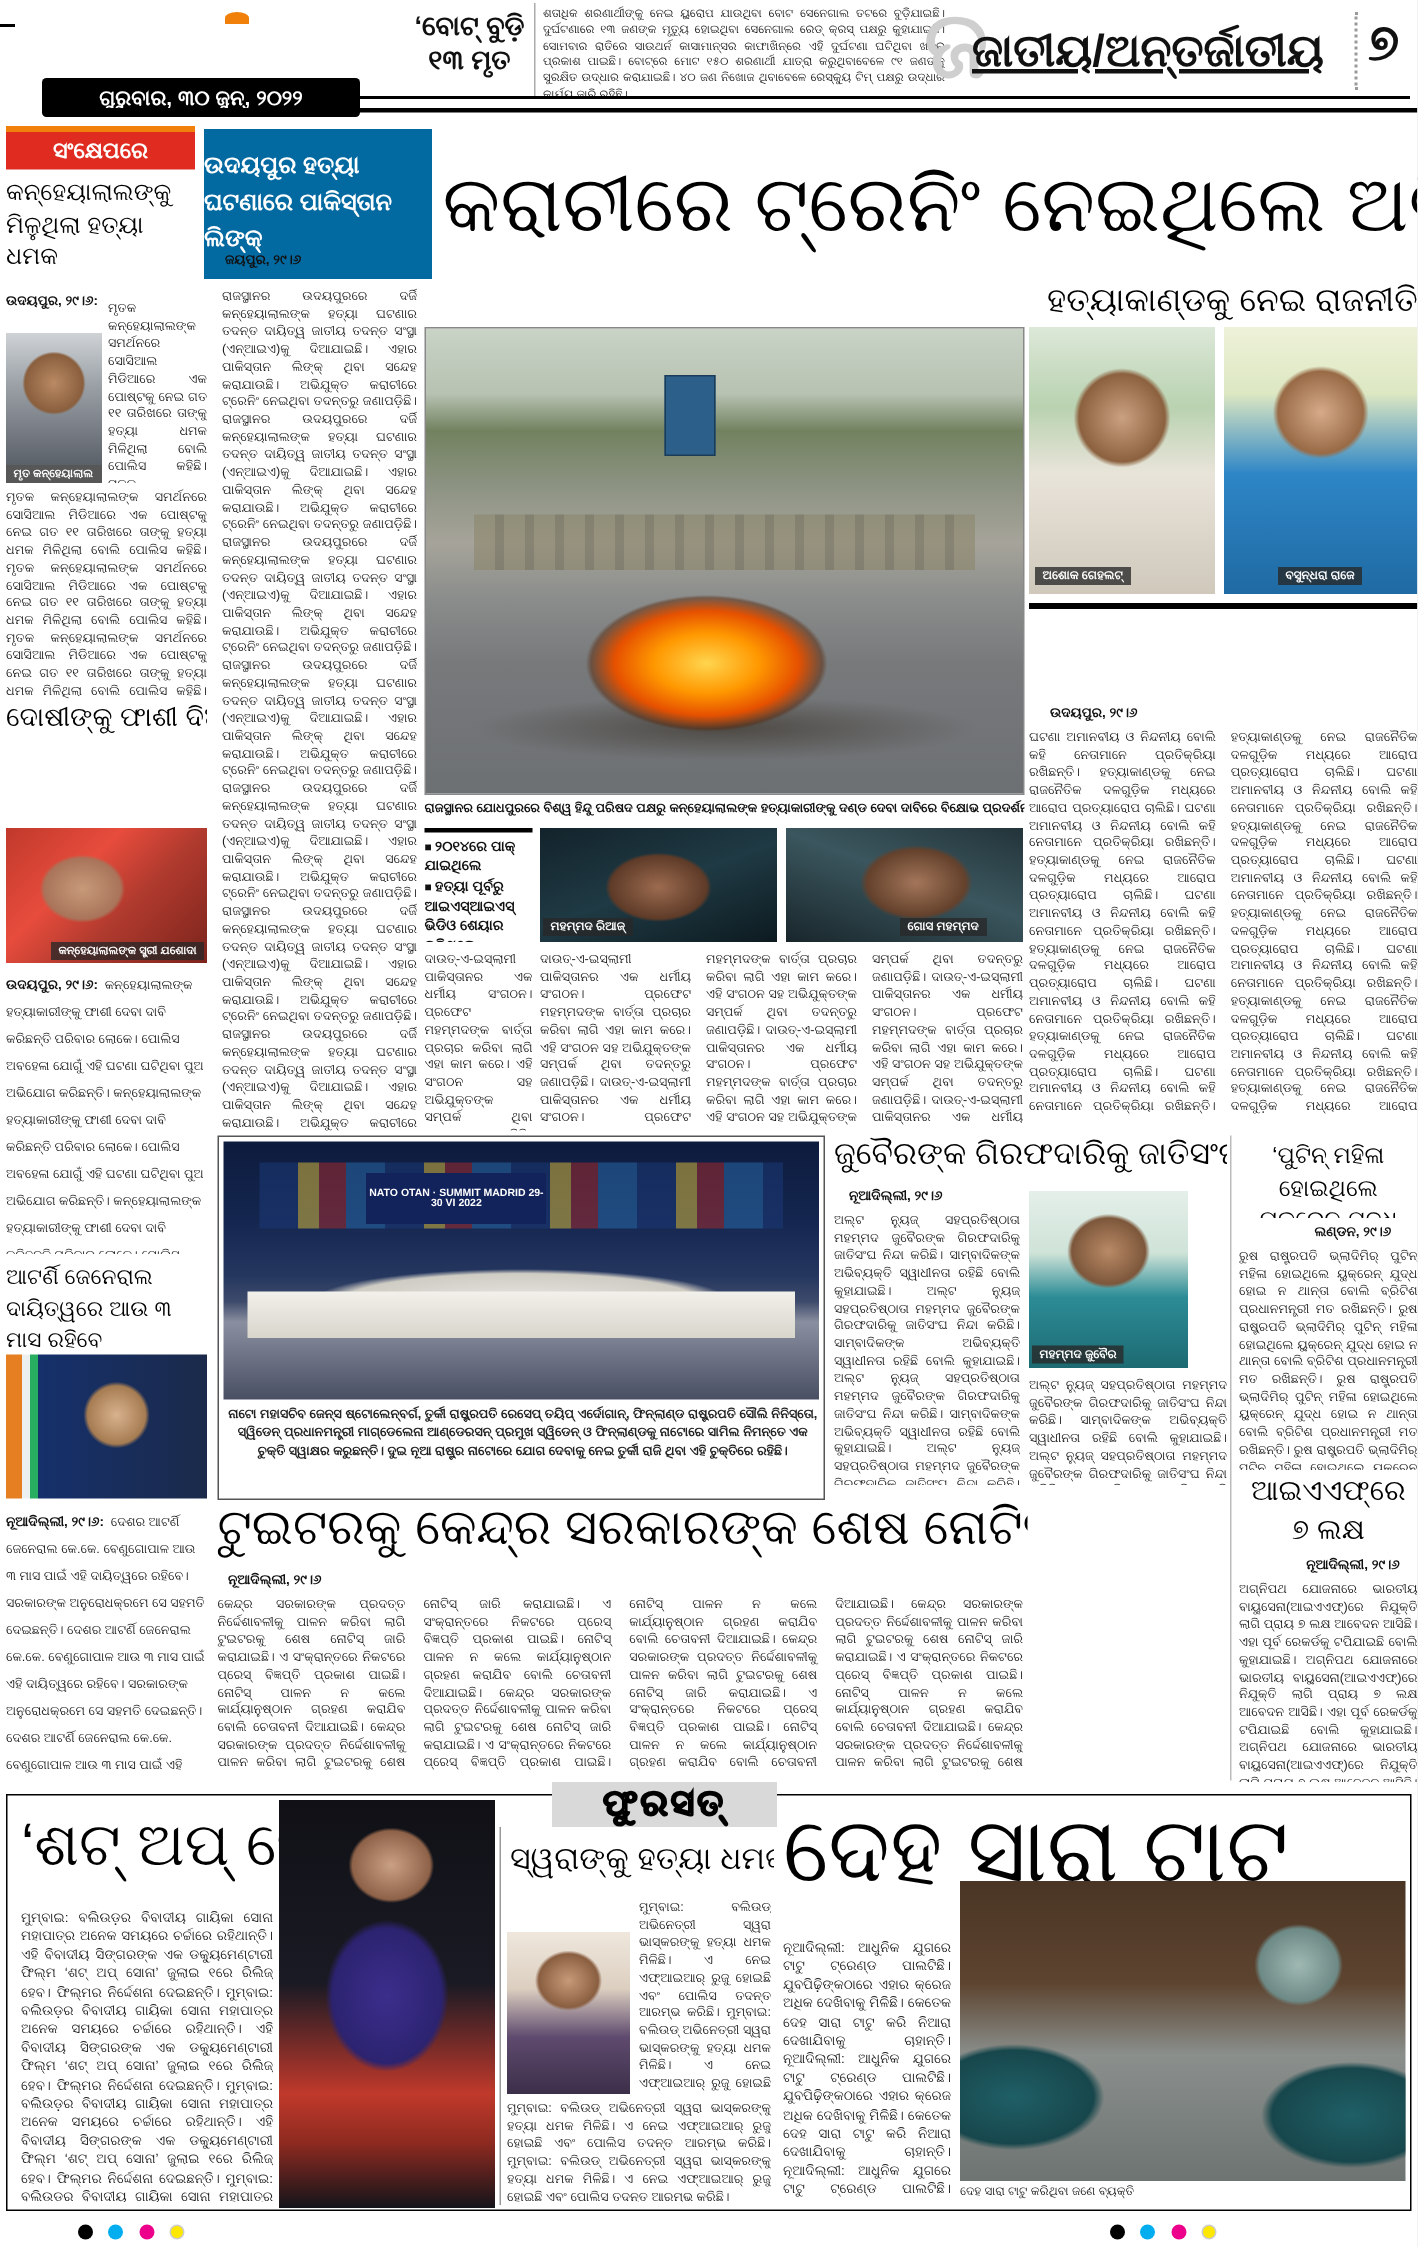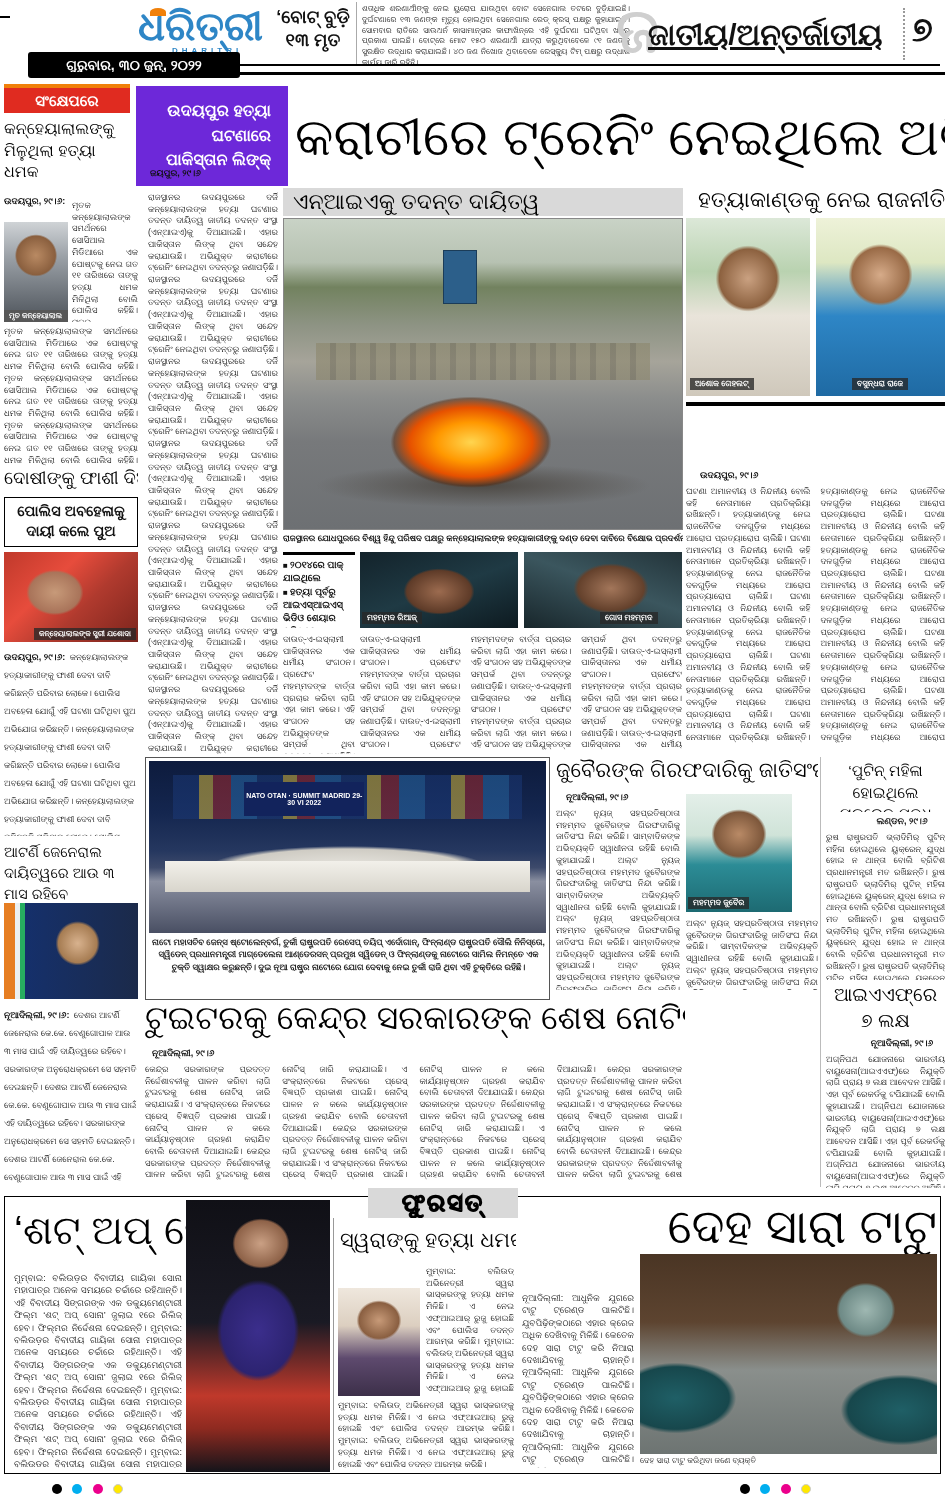--- a/index.html
+++ b/index.html
@@ -21,24 +21,20 @@
   .dot{width:10px;height:10px;border-radius:50%;display:inline-block;margin-right:6px;}
   .outline-label{color:#e8e8e8;-webkit-text-stroke:1.2px #000;letter-spacing:2px;}
 </style>
 </head>
 <body>
 
 <div id="page">
 
   <div class="abs" style="left:0;top:16px;width:10px;height:2px;background:#000;"></div>
 
-  <div class="abs" style="left:138px;top:6px;width:135px;height:52px;">
-    <div style="font-size:40px;font-weight:bold;color:#2e86c6;line-height:1;white-space:nowrap;">ଧରିତ୍ରୀ</div>
-    <div style="font-size:8px;font-weight:bold;color:#2e86c6;letter-spacing:4px;margin-left:34px;">DHARITRI</div>
-  </div>
   <div class="abs" style="left:150px;top:8px;width:16px;height:8px;background:#f0800a;border-radius:50% 50% 0 0;"></div>
 
   <div class="abs" style="left:28px;top:52px;width:212px;height:26px;background:#000;border-radius:3px;color:#fff;
        display:flex;align-items:center;justify-content:center;font-size:14px;font-weight:bold;white-space:nowrap;">ଗୁରୁବାର, ୩୦ ଜୁନ୍, ୨୦୨୨</div>
   <div class="abs" style="left:240px;top:64px;width:700px;height:2px;background:#000;"></div>
 
   <div class="abs" style="left:272px;top:6px;width:82px;height:60px;font-size:18px;font-weight:bold;text-align:center;line-height:1.3;">‘ବୋଟ୍ ବୁଡ଼ି ୧୩ ମୃତ</div>
   <div class="abs" style="left:356px;top:2px;width:1px;height:62px;background:#aaa;"></div>
 
   <div class="abs body-txt" style="left:362px;top:4px;width:268px;height:60px;font-size:7.8px;">ଶତାଧିକ ଶରଣାର୍ଥୀଙ୍କୁ ନେଇ ୟୁରୋପ ଯାଉଥିବା ବୋଟ ସେନେଗାଲ ତଟରେ ବୁଡ଼ିଯାଇଛି। ଦୁର୍ଘଟଣାରେ ୧୩ ଜଣଙ୍କ ମୃତ୍ୟୁ ହୋଇଥିବା ସେନେଗାଲ ରେଡ୍ କ୍ରସ୍ ପକ୍ଷରୁ କୁହାଯାଇଛି। ସୋମବାର ରାତିରେ ସାଉଥର୍ନ କାସାମାନ୍ସର କାଫାଖିନ୍‌ରେ ଏହି ଦୁର୍ଘଟଣା ଘଟିଥିବା ଖବର ପ୍ରକାଶ ପାଇଛି। ବୋଟ୍‌ରେ ମୋଟ ୧୫୦ ଶରଣାର୍ଥୀ ଯାତ୍ରା କରୁଥିବାବେଳେ ୯୧ ଜଣଙ୍କୁ ସୁରକ୍ଷିତ ଉଦ୍ଧାର କରାଯାଇଛି। ୪୦ ଜଣ ନିଖୋଜ ଥିବାବେଳେ ରେସ୍କ୍ୟୁ ଟିମ୍ ପକ୍ଷରୁ ଉଦ୍ଧାର କାର୍ଯ୍ୟ ଜାରି ରହିଛି।</div>
@@ -47,39 +43,37 @@
   <div class="abs" style="left:648px;top:12px;width:252px;height:46px;font-size:30px;font-weight:bold;white-space:nowrap;display:flex;align-items:center;text-decoration:underline;">ଜାତୀୟ/ଅନ୍ତର୍ଜାତୀୟ</div>
   <div class="abs" style="left:903px;top:8px;width:0;height:52px;border-left:2px dotted #999;"></div>
   <div class="abs" style="left:912px;top:10px;width:30px;height:50px;font-size:34px;font-weight:bold;">୭</div>
 
   <div class="abs rule" style="left:28px;top:72px;width:917px;height:3px;"></div>
 
   <div class="abs" style="left:4px;top:84px;width:126px;height:4px;background:#f0800a;"></div>
   <div class="abs" style="left:4px;top:88px;width:126px;height:25px;background:#e02b20;color:#fff;display:flex;align-items:center;justify-content:center;
        font-size:15px;font-weight:bold;">ସଂକ୍ଷେପରେ</div>
 
-  <div class="abs" style="left:136px;top:86px;width:152px;height:100px;background:#6d28d9;color:#fff;display:flex;align-items:center;justify-content:center;
-       text-align:right;font-size:16px;font-weight:bold;line-height:1.55;padding:17px;">ଉଦୟପୁର ହତ୍ୟା ଘଟଣାରେ ପାକିସ୍ତାନ ଲିଙ୍କ୍</div>
+  <div class="abs" style="left:136px;top:86px;width:152px;height:100px;background:#0369a1;color:#fff;display:flex;align-items:center;justify-content:center;
+       text-align:left;font-size:16px;font-weight:bold;line-height:1.55;padding:0;">ଉଦୟପୁର ହତ୍ୟା ଘଟଣାରେ ପାକିସ୍ତାନ ଲିଙ୍କ୍</div>
 
   <div class="abs hl" style="left:295px;top:88px;width:650px;height:98px;font-size:52px;display:flex;align-items:center;white-space:nowrap;">କରାଚୀରେ ଟ୍ରେନିଂ ନେଇଥିଲେ ଅଭିଯୁକ୍ତ</div>
 
   <div class="abs hl" style="left:4px;top:118px;width:128px;height:66px;font-size:16px;line-height:1.35;">କନ୍ହେୟାଲାଲଙ୍କୁ ମିଳୁଥିଲା ହତ୍ୟା ଧମକ</div>
   <div class="abs" style="left:4px;top:190px;width:134px;height:28px;">
     <span class="dateline">ଉଦୟପୁର, ୨୯।୬:</span>
   </div>
   <div class="photo" style="left:4px;top:222px;width:64px;height:88px;background:
       radial-gradient(ellipse 55% 40% at 50% 38%,#b98a63 0%,#8a5f3e 55%,transparent 60%),
       linear-gradient(180deg,#cfd3d6 0%,#9aa0a6 40%,#5b6168 100%);"></div>
   <div class="caption-strip" style="left:4px;top:310px;width:64px;font-size:7.5px;">ମୃତ କନ୍ହେୟାଲାଲ</div>
   <div class="abs body-txt" style="left:72px;top:200px;width:66px;height:122px;">ମୃତକ କନ୍ହେୟାଲାଲଙ୍କ ସମର୍ଥନରେ ସୋସିଆଲ ମିଡିଆରେ ଏକ ପୋଷ୍ଟକୁ ନେଇ ଗତ ୧୧ ତାରିଖରେ ତାଙ୍କୁ ହତ୍ୟା ଧମକ ମିଳିଥିଲା ବୋଲି ପୋଲିସ କହିଛି। ମୃତକ କନ୍ହେୟାଲାଲଙ୍କ ସମର୍ଥନରେ ସୋସିଆଲ ମିଡିଆରେ ଏକ ପୋଷ୍ଟକୁ ନେଇ ଗତ ୧୧ ତାରିଖରେ ତାଙ୍କୁ ହତ୍ୟା ଧମକ ମିଳିଥିଲା ବୋଲି ପୋଲିସ କହିଛି।</div>
   <div class="abs body-txt" style="left:4px;top:326px;width:134px;height:140px;">ମୃତକ କନ୍ହେୟାଲାଲଙ୍କ ସମର୍ଥନରେ ସୋସିଆଲ ମିଡିଆରେ ଏକ ପୋଷ୍ଟକୁ ନେଇ ଗତ ୧୧ ତାରିଖରେ ତାଙ୍କୁ ହତ୍ୟା ଧମକ ମିଳିଥିଲା ବୋଲି ପୋଲିସ କହିଛି। ମୃତକ କନ୍ହେୟାଲାଲଙ୍କ ସମର୍ଥନରେ ସୋସିଆଲ ମିଡିଆରେ ଏକ ପୋଷ୍ଟକୁ ନେଇ ଗତ ୧୧ ତାରିଖରେ ତାଙ୍କୁ ହତ୍ୟା ଧମକ ମିଳିଥିଲା ବୋଲି ପୋଲିସ କହିଛି। ମୃତକ କନ୍ହେୟାଲାଲଙ୍କ ସମର୍ଥନରେ ସୋସିଆଲ ମିଡିଆରେ ଏକ ପୋଷ୍ଟକୁ ନେଇ ଗତ ୧୧ ତାରିଖରେ ତାଙ୍କୁ ହତ୍ୟା ଧମକ ମିଳିଥିଲା ବୋଲି ପୋଲିସ କହିଛି। ମୃତକ କନ୍ହେୟାଲାଲଙ୍କ ସମର୍ଥନରେ ସୋସିଆଲ ମିଡିଆରେ ଏକ ପୋଷ୍ଟକୁ ନେଇ ଗତ ୧୧ ତାରିଖରେ ତାଙ୍କୁ ହତ୍ୟା ଧମକ ମିଳିଥିଲା ବୋଲି ପୋଲିସ କହିଛି।</div>
 
   <div class="abs hl" style="left:4px;top:468px;width:134px;height:26px;font-size:18px;white-space:nowrap;">ଦୋଷୀଙ୍କୁ ଫାଶୀ ଦିଅ</div>
-  <div class="abs" style="left:4px;top:497px;width:134px;height:50px;border:1.5px solid #000;display:flex;align-items:center;justify-content:center;
-       text-align:center;font-size:14.5px;font-weight:bold;line-height:1.35;padding:2px;">ପୋଲିସ ଅବହେଳାକୁ ଦାୟୀ କଲେ ପୁଅ</div>
   <div class="photo" style="left:4px;top:552px;width:134px;height:90px;background:
       radial-gradient(ellipse 38% 45% at 38% 45%,#c79a79 0%,#a9745a 50%,transparent 56%),
       linear-gradient(135deg,#c0392b 0%,#e74c3c 35%,#b03a2e 60%,#7b241c 100%);"></div>
   <div class="caption-strip" style="left:34px;top:628px;max-width:104px;font-size:7.5px;">କନ୍ହେୟାଲାଲଙ୍କ ସ୍ତ୍ରୀ ଯଶୋଦା</div>
   <div class="abs" style="left:4px;top:646px;width:134px;height:190px;">
     <span class="dateline">ଉଦୟପୁର, ୨୯।୬:</span>
     <span class="body-txt">କନ୍ହେୟାଲାଲଙ୍କ ହତ୍ୟାକାରୀଙ୍କୁ ଫାଶୀ ଦେବା ଦାବି କରିଛନ୍ତି ପରିବାର ଲୋକେ। ପୋଲିସ ଅବହେଳା ଯୋଗୁଁ ଏହି ଘଟଣା ଘଟିଥିବା ପୁଅ ଅଭିଯୋଗ କରିଛନ୍ତି। କନ୍ହେୟାଲାଲଙ୍କ ହତ୍ୟାକାରୀଙ୍କୁ ଫାଶୀ ଦେବା ଦାବି କରିଛନ୍ତି ପରିବାର ଲୋକେ। ପୋଲିସ ଅବହେଳା ଯୋଗୁଁ ଏହି ଘଟଣା ଘଟିଥିବା ପୁଅ ଅଭିଯୋଗ କରିଛନ୍ତି। କନ୍ହେୟାଲାଲଙ୍କ ହତ୍ୟାକାରୀଙ୍କୁ ଫାଶୀ ଦେବା ଦାବି କରିଛନ୍ତି ପରିବାର ଲୋକେ। ପୋଲିସ ଅବହେଳା ଯୋଗୁଁ ଏହି ଘଟଣା ଘଟିଥିବା ପୁଅ ଅଭିଯୋଗ କରିଛନ୍ତି। କନ୍ହେୟାଲାଲଙ୍କ ହତ୍ୟାକାରୀଙ୍କୁ ଫାଶୀ ଦେବା ଦାବି କରିଛନ୍ତି ପରିବାର ଲୋକେ। ପୋଲିସ ଅବହେଳା ଯୋଗୁଁ ଏହି ଘଟଣା ଘଟିଥିବା ପୁଅ ଅଭିଯୋଗ କରିଛନ୍ତି। କନ୍ହେୟାଲାଲଙ୍କ ହତ୍ୟାକାରୀଙ୍କୁ ଫାଶୀ ଦେବା ଦାବି କରିଛନ୍ତି ପରିବାର ଲୋକେ। ପୋଲିସ ଅବହେଳା ଯୋଗୁଁ ଏହି ଘଟଣା ଘଟିଥିବା ପୁଅ ଅଭିଯୋଗ କରିଛନ୍ତି।</span>
   </div>
 
   <div class="abs hl" style="left:4px;top:842px;width:134px;height:58px;font-size:14.5px;line-height:1.45;">ଆଟର୍ଣି ଜେନେରାଲ ଦାୟିତ୍ୱରେ ଆଉ ୩ ମାସ ରହିବେ ବେଣୁଗୋପାଳ</div>
@@ -87,21 +81,20 @@
       radial-gradient(ellipse 30% 42% at 55% 42%,#d8b28e 0%,#a67c52 48%,transparent 55%),
       linear-gradient(90deg,#e67e22 0%,#e67e22 8%,#ecf0f1 8%,#ecf0f1 12%,#27ae60 12%,#27ae60 16%,#15306b 16%,#1b2a4a 100%);"></div>
   <div class="abs" style="left:4px;top:1004px;width:134px;height:186px;">
     <span class="dateline">ନୂଆଦିଲ୍ଲୀ, ୨୯।୬:</span>
     <span class="body-txt">ଦେଶର ଆଟର୍ଣି ଜେନେରାଲ କେ.କେ. ବେଣୁଗୋପାଳ ଆଉ ୩ ମାସ ପାଇଁ ଏହି ଦାୟିତ୍ୱରେ ରହିବେ। ସରକାରଙ୍କ ଅନୁରୋଧକ୍ରମେ ସେ ସହମତି ଦେଇଛନ୍ତି। ଦେଶର ଆଟର୍ଣି ଜେନେରାଲ କେ.କେ. ବେଣୁଗୋପାଳ ଆଉ ୩ ମାସ ପାଇଁ ଏହି ଦାୟିତ୍ୱରେ ରହିବେ। ସରକାରଙ୍କ ଅନୁରୋଧକ୍ରମେ ସେ ସହମତି ଦେଇଛନ୍ତି। ଦେଶର ଆଟର୍ଣି ଜେନେରାଲ କେ.କେ. ବେଣୁଗୋପାଳ ଆଉ ୩ ମାସ ପାଇଁ ଏହି ଦାୟିତ୍ୱରେ ରହିବେ। ସରକାରଙ୍କ ଅନୁରୋଧକ୍ରମେ ସେ ସହମତି ଦେଇଛନ୍ତି। ଦେଶର ଆଟର୍ଣି ଜେନେରାଲ କେ.କେ. ବେଣୁଗୋପାଳ ଆଉ ୩ ମାସ ପାଇଁ ଏହି ଦାୟିତ୍ୱରେ ରହିବେ। ସରକାରଙ୍କ ଅନୁରୋଧକ୍ରମେ ସେ ସହମତି ଦେଇଛନ୍ତି। ଦେଶର ଆଟର୍ଣି ଜେନେରାଲ କେ.କେ. ବେଣୁଗୋପାଳ ଆଉ ୩ ମାସ ପାଇଁ ଏହି ଦାୟିତ୍ୱରେ ରହିବେ। ସରକାରଙ୍କ ଅନୁରୋଧକ୍ରମେ ସେ ସହମତି ଦେଇଛନ୍ତି। ଦେଶର ଆଟର୍ଣି ଜେନେରାଲ କେ.କେ. ବେଣୁଗୋପାଳ ଆଉ ୩ ମାସ ପାଇଁ ଏହି ଦାୟିତ୍ୱରେ ରହିବେ। ସରକାରଙ୍କ ଅନୁରୋଧକ୍ରମେ ସେ ସହମତି ଦେଇଛନ୍ତି।</span>
   </div>
 
   <div class="abs dateline" style="left:150px;top:168px;width:120px;height:14px;">ଜୟପୁର, ୨୯।୬</div>
   <div class="abs body-txt" style="left:148px;top:192px;width:130px;height:563px;">ରାଜସ୍ଥାନର ଉଦୟପୁରରେ ଦର୍ଜି କନ୍ହେୟାଲାଲଙ୍କ ହତ୍ୟା ଘଟଣାର ତଦନ୍ତ ଦାୟିତ୍ୱ ଜାତୀୟ ତଦନ୍ତ ସଂସ୍ଥା (ଏନ୍‌ଆଇଏ)କୁ ଦିଆଯାଇଛି। ଏହାର ପାକିସ୍ତାନ ଲିଙ୍କ୍ ଥିବା ସନ୍ଦେହ କରାଯାଉଛି। ଅଭିଯୁକ୍ତ କରାଚୀରେ ଟ୍ରେନିଂ ନେଇଥିବା ତଦନ୍ତରୁ ଜଣାପଡ଼ିଛି। ରାଜସ୍ଥାନର ଉଦୟପୁରରେ ଦର୍ଜି କନ୍ହେୟାଲାଲଙ୍କ ହତ୍ୟା ଘଟଣାର ତଦନ୍ତ ଦାୟିତ୍ୱ ଜାତୀୟ ତଦନ୍ତ ସଂସ୍ଥା (ଏନ୍‌ଆଇଏ)କୁ ଦିଆଯାଇଛି। ଏହାର ପାକିସ୍ତାନ ଲିଙ୍କ୍ ଥିବା ସନ୍ଦେହ କରାଯାଉଛି। ଅଭିଯୁକ୍ତ କରାଚୀରେ ଟ୍ରେନିଂ ନେଇଥିବା ତଦନ୍ତରୁ ଜଣାପଡ଼ିଛି। ରାଜସ୍ଥାନର ଉଦୟପୁରରେ ଦର୍ଜି କନ୍ହେୟାଲାଲଙ୍କ ହତ୍ୟା ଘଟଣାର ତଦନ୍ତ ଦାୟିତ୍ୱ ଜାତୀୟ ତଦନ୍ତ ସଂସ୍ଥା (ଏନ୍‌ଆଇଏ)କୁ ଦିଆଯାଇଛି। ଏହାର ପାକିସ୍ତାନ ଲିଙ୍କ୍ ଥିବା ସନ୍ଦେହ କରାଯାଉଛି। ଅଭିଯୁକ୍ତ କରାଚୀରେ ଟ୍ରେନିଂ ନେଇଥିବା ତଦନ୍ତରୁ ଜଣାପଡ଼ିଛି। ରାଜସ୍ଥାନର ଉଦୟପୁରରେ ଦର୍ଜି କନ୍ହେୟାଲାଲଙ୍କ ହତ୍ୟା ଘଟଣାର ତଦନ୍ତ ଦାୟିତ୍ୱ ଜାତୀୟ ତଦନ୍ତ ସଂସ୍ଥା (ଏନ୍‌ଆଇଏ)କୁ ଦିଆଯାଇଛି। ଏହାର ପାକିସ୍ତାନ ଲିଙ୍କ୍ ଥିବା ସନ୍ଦେହ କରାଯାଉଛି। ଅଭିଯୁକ୍ତ କରାଚୀରେ ଟ୍ରେନିଂ ନେଇଥିବା ତଦନ୍ତରୁ ଜଣାପଡ଼ିଛି। ରାଜସ୍ଥାନର ଉଦୟପୁରରେ ଦର୍ଜି କନ୍ହେୟାଲାଲଙ୍କ ହତ୍ୟା ଘଟଣାର ତଦନ୍ତ ଦାୟିତ୍ୱ ଜାତୀୟ ତଦନ୍ତ ସଂସ୍ଥା (ଏନ୍‌ଆଇଏ)କୁ ଦିଆଯାଇଛି। ଏହାର ପାକିସ୍ତାନ ଲିଙ୍କ୍ ଥିବା ସନ୍ଦେହ କରାଯାଉଛି। ଅଭିଯୁକ୍ତ କରାଚୀରେ ଟ୍ରେନିଂ ନେଇଥିବା ତଦନ୍ତରୁ ଜଣାପଡ଼ିଛି। ରାଜସ୍ଥାନର ଉଦୟପୁରରେ ଦର୍ଜି କନ୍ହେୟାଲାଲଙ୍କ ହତ୍ୟା ଘଟଣାର ତଦନ୍ତ ଦାୟିତ୍ୱ ଜାତୀୟ ତଦନ୍ତ ସଂସ୍ଥା (ଏନ୍‌ଆଇଏ)କୁ ଦିଆଯାଇଛି। ଏହାର ପାକିସ୍ତାନ ଲିଙ୍କ୍ ଥିବା ସନ୍ଦେହ କରାଯାଉଛି। ଅଭିଯୁକ୍ତ କରାଚୀରେ ଟ୍ରେନିଂ ନେଇଥିବା ତଦନ୍ତରୁ ଜଣାପଡ଼ିଛି। ରାଜସ୍ଥାନର ଉଦୟପୁରରେ ଦର୍ଜି କନ୍ହେୟାଲାଲଙ୍କ ହତ୍ୟା ଘଟଣାର ତଦନ୍ତ ଦାୟିତ୍ୱ ଜାତୀୟ ତଦନ୍ତ ସଂସ୍ଥା (ଏନ୍‌ଆଇଏ)କୁ ଦିଆଯାଇଛି। ଏହାର ପାକିସ୍ତାନ ଲିଙ୍କ୍ ଥିବା ସନ୍ଦେହ କରାଯାଉଛି। ଅଭିଯୁକ୍ତ କରାଚୀରେ ଟ୍ରେନିଂ ନେଇଥିବା ତଦନ୍ତରୁ ଜଣାପଡ଼ିଛି। ରାଜସ୍ଥାନର ଉଦୟପୁରରେ ଦର୍ଜି କନ୍ହେୟାଲାଲଙ୍କ ହତ୍ୟା ଘଟଣାର ତଦନ୍ତ ଦାୟିତ୍ୱ ଜାତୀୟ ତଦନ୍ତ ସଂସ୍ଥା (ଏନ୍‌ଆଇଏ)କୁ ଦିଆଯାଇଛି। ଏହାର ପାକିସ୍ତାନ ଲିଙ୍କ୍ ଥିବା ସନ୍ଦେହ କରାଯାଉଛି। ଅଭିଯୁକ୍ତ କରାଚୀରେ ଟ୍ରେନିଂ ନେଇଥିବା ତଦନ୍ତରୁ ଜଣାପଡ଼ିଛି। ରାଜସ୍ଥାନର ଉଦୟପୁରରେ ଦର୍ଜି କନ୍ହେୟାଲାଲଙ୍କ ହତ୍ୟା ଘଟଣାର ତଦନ୍ତ ଦାୟିତ୍ୱ ଜାତୀୟ ତଦନ୍ତ ସଂସ୍ଥା (ଏନ୍‌ଆଇଏ)କୁ ଦିଆଯାଇଛି। ଏହାର ପାକିସ୍ତାନ ଲିଙ୍କ୍ ଥିବା ସନ୍ଦେହ କରାଯାଉଛି। ଅଭିଯୁକ୍ତ କରାଚୀରେ ଟ୍ରେନିଂ ନେଇଥିବା ତଦନ୍ତରୁ ଜଣାପଡ଼ିଛି। ରାଜସ୍ଥାନର ଉଦୟପୁରରେ ଦର୍ଜି କନ୍ହେୟାଲାଲଙ୍କ ହତ୍ୟା ଘଟଣାର ତଦନ୍ତ ଦାୟିତ୍ୱ ଜାତୀୟ ତଦନ୍ତ ସଂସ୍ଥା (ଏନ୍‌ଆଇଏ)କୁ ଦିଆଯାଇଛି। ଏହାର ପାକିସ୍ତାନ ଲିଙ୍କ୍ ଥିବା ସନ୍ଦେହ କରାଯାଉଛି। ଅଭିଯୁକ୍ତ କରାଚୀରେ ଟ୍ରେନିଂ ନେଇଥିବା ତଦନ୍ତରୁ ଜଣାପଡ଼ିଛି। ରାଜସ୍ଥାନର ଉଦୟପୁରରେ ଦର୍ଜି କନ୍ହେୟାଲାଲଙ୍କ ହତ୍ୟା ଘଟଣାର ତଦନ୍ତ ଦାୟିତ୍ୱ ଜାତୀୟ ତଦନ୍ତ ସଂସ୍ଥା (ଏନ୍‌ଆଇଏ)କୁ ଦିଆଯାଇଛି। ଏହାର ପାକିସ୍ତାନ ଲିଙ୍କ୍ ଥିବା ସନ୍ଦେହ କରାଯାଉଛି। ଅଭିଯୁକ୍ତ କରାଚୀରେ ଟ୍ରେନିଂ ନେଇଥିବା ତଦନ୍ତରୁ ଜଣାପଡ଼ିଛି। ରାଜସ୍ଥାନର ଉଦୟପୁରରେ ଦର୍ଜି କନ୍ହେୟାଲାଲଙ୍କ ହତ୍ୟା ଘଟଣାର ତଦନ୍ତ ଦାୟିତ୍ୱ ଜାତୀୟ ତଦନ୍ତ ସଂସ୍ଥା (ଏନ୍‌ଆଇଏ)କୁ ଦିଆଯାଇଛି। ଏହାର ପାକିସ୍ତାନ ଲିଙ୍କ୍ ଥିବା ସନ୍ଦେହ କରାଯାଉଛି। ଅଭିଯୁକ୍ତ କରାଚୀରେ ଟ୍ରେନିଂ ନେଇଥିବା ତଦନ୍ତରୁ ଜଣାପଡ଼ିଛି। ରାଜସ୍ଥାନର ଉଦୟପୁରରେ ଦର୍ଜି କନ୍ହେୟାଲାଲଙ୍କ ହତ୍ୟା ଘଟଣାର ତଦନ୍ତ ଦାୟିତ୍ୱ ଜାତୀୟ ତଦନ୍ତ ସଂସ୍ଥା (ଏନ୍‌ଆଇଏ)କୁ ଦିଆଯାଇଛି। ଏହାର ପାକିସ୍ତାନ ଲିଙ୍କ୍ ଥିବା ସନ୍ଦେହ କରାଯାଉଛି। ଅଭିଯୁକ୍ତ କରାଚୀରେ ଟ୍ରେନିଂ ନେଇଥିବା ତଦନ୍ତରୁ ଜଣାପଡ଼ିଛି। ରାଜସ୍ଥାନର ଉଦୟପୁରରେ ଦର୍ଜି କନ୍ହେୟାଲାଲଙ୍କ ହତ୍ୟା ଘଟଣାର ତଦନ୍ତ ଦାୟିତ୍ୱ ଜାତୀୟ ତଦନ୍ତ ସଂସ୍ଥା (ଏନ୍‌ଆଇଏ)କୁ ଦିଆଯାଇଛି। ଏହାର ପାକିସ୍ତାନ ଲିଙ୍କ୍ ଥିବା ସନ୍ଦେହ କରାଯାଉଛି। ଅଭିଯୁକ୍ତ କରାଚୀରେ ଟ୍ରେନିଂ ନେଇଥିବା ତଦନ୍ତରୁ ଜଣାପଡ଼ିଛି।</div>
 
-  <div class="abs grayband hl" style="left:283px;top:188px;width:400px;height:28px;font-size:22px;display:flex;align-items:center;padding-left:10px;white-space:nowrap;">ଏନ୍‌ଆଇଏକୁ ତଦନ୍ତ ଦାୟିତ୍ୱ</div>
 
   <div class="photo" style="left:283px;top:218px;width:400px;height:312px;border:1px solid #888;background:
       radial-gradient(ellipse 22% 16% at 47% 72%,#ffd54f 0%,#ff9800 40%,#e65100 70%,rgba(90,40,10,.5) 88%,transparent 92%),
       radial-gradient(ellipse 60% 10% at 50% 86%,#4e4a45 0%,transparent 70%),
       linear-gradient(180deg,#c9d3c6 0%,#b7c2b2 14%,#72825f 22%,#8d9383 34%,#a6a49a 46%,#8b8d8c 58%,#77797b 72%,#6d7073 100%);">
     <div style="position:absolute;left:40%;top:10%;width:34px;height:54px;background:#2c5f8a;border:1px solid #1b3c58;"></div>
     <div style="position:absolute;left:8%;top:40%;width:84%;height:12%;background:repeating-linear-gradient(90deg,#8a8468 0 14px,#6f6a55 14px 20px);opacity:.55;"></div>
   </div>
   <div class="abs cap" style="left:283px;top:533px;width:400px;height:16px;white-space:nowrap;font-size:8.5px;">ରାଜସ୍ଥାନର ଯୋଧପୁରରେ ବିଶ୍ୱ ହିନ୍ଦୁ ପରିଷଦ ପକ୍ଷରୁ କନ୍ହେୟାଲାଲଙ୍କ ହତ୍ୟାକାରୀଙ୍କୁ ଦଣ୍ଡ ଦେବା ଦାବିରେ ବିକ୍ଷୋଭ ପ୍ରଦର୍ଶନ କରାଯାଇଛି।</div>
 
@@ -188,21 +181,21 @@
 
   <div class="abs" style="left:333px;top:1218px;width:0;height:252px;border-left:1px solid #999;"></div>
 
   <div class="abs hl" style="left:340px;top:1228px;width:176px;height:30px;font-size:21px;white-space:nowrap;">ସ୍ୱରାଙ୍କୁ ହତ୍ୟା ଧମକ</div>
   <div class="photo" style="left:338px;top:1288px;width:82px;height:108px;background:
       radial-gradient(ellipse 44% 30% at 50% 30%,#c79a78 0%,#8a5f41 55%,transparent 62%),
       linear-gradient(180deg,#efe7dd 0%,#dccfc0 35%,#5e4a6e 65%,#3c2f49 100%);"></div>
   <div class="abs body-txt" style="left:426px;top:1266px;width:88px;height:130px;font-size:8.5px;">ମୁମ୍ବାଇ: ବଲିଉଡ୍ ଅଭିନେତ୍ରୀ ସ୍ୱରା ଭାସ୍କରଙ୍କୁ ହତ୍ୟା ଧମକ ମିଳିଛି। ଏ ନେଇ ଏଫ୍‌ଆଇଆର୍ ରୁଜୁ ହୋଇଛି ଏବଂ ପୋଲିସ ତଦନ୍ତ ଆରମ୍ଭ କରିଛି। ମୁମ୍ବାଇ: ବଲିଉଡ୍ ଅଭିନେତ୍ରୀ ସ୍ୱରା ଭାସ୍କରଙ୍କୁ ହତ୍ୟା ଧମକ ମିଳିଛି। ଏ ନେଇ ଏଫ୍‌ଆଇଆର୍ ରୁଜୁ ହୋଇଛି ଏବଂ ପୋଲିସ ତଦନ୍ତ ଆରମ୍ଭ କରିଛି। ମୁମ୍ବାଇ: ବଲିଉଡ୍ ଅଭିନେତ୍ରୀ ସ୍ୱରା ଭାସ୍କରଙ୍କୁ ହତ୍ୟା ଧମକ ମିଳିଛି। ଏ ନେଇ ଏଫ୍‌ଆଇଆର୍ ରୁଜୁ ହୋଇଛି ଏବଂ ପୋଲିସ ତଦନ୍ତ ଆରମ୍ଭ କରିଛି।</div>
   <div class="abs body-txt" style="left:338px;top:1400px;width:176px;height:68px;font-size:8.5px;">ମୁମ୍ବାଇ: ବଲିଉଡ୍ ଅଭିନେତ୍ରୀ ସ୍ୱରା ଭାସ୍କରଙ୍କୁ ହତ୍ୟା ଧମକ ମିଳିଛି। ଏ ନେଇ ଏଫ୍‌ଆଇଆର୍ ରୁଜୁ ହୋଇଛି ଏବଂ ପୋଲିସ ତଦନ୍ତ ଆରମ୍ଭ କରିଛି। ମୁମ୍ବାଇ: ବଲିଉଡ୍ ଅଭିନେତ୍ରୀ ସ୍ୱରା ଭାସ୍କରଙ୍କୁ ହତ୍ୟା ଧମକ ମିଳିଛି। ଏ ନେଇ ଏଫ୍‌ଆଇଆର୍ ରୁଜୁ ହୋଇଛି ଏବଂ ପୋଲିସ ତଦନ୍ତ ଆରମ୍ଭ କରିଛି।</div>
 
-  <div class="abs hl" style="left:522px;top:1200px;width:415px;height:84px;font-size:48px;white-space:nowrap;text-align:right;">ଦେହ ସାରା ଟାଟୁ</div>
+  <div class="abs hl" style="left:522px;top:1200px;width:415px;height:84px;font-size:60px;white-space:nowrap;">ଦେହ ସାରା ଟାଟୁ</div>
   <div class="abs body-txt" style="left:522px;top:1292px;width:112px;height:176px;font-size:9px;">ନୂଆଦିଲ୍ଲୀ: ଆଧୁନିକ ଯୁଗରେ ଟାଟୁ ଟ୍ରେଣ୍ଡ ପାଲଟିଛି। ଯୁବପିଢ଼ିଙ୍କଠାରେ ଏହାର କ୍ରେଜ ଅଧିକ ଦେଖିବାକୁ ମିଳିଛି। କେତେକ ଦେହ ସାରା ଟାଟୁ କରି ନିଆରା ଦେଖାଯିବାକୁ ଚାହାନ୍ତି। ନୂଆଦିଲ୍ଲୀ: ଆଧୁନିକ ଯୁଗରେ ଟାଟୁ ଟ୍ରେଣ୍ଡ ପାଲଟିଛି। ଯୁବପିଢ଼ିଙ୍କଠାରେ ଏହାର କ୍ରେଜ ଅଧିକ ଦେଖିବାକୁ ମିଳିଛି। କେତେକ ଦେହ ସାରା ଟାଟୁ କରି ନିଆରା ଦେଖାଯିବାକୁ ଚାହାନ୍ତି। ନୂଆଦିଲ୍ଲୀ: ଆଧୁନିକ ଯୁଗରେ ଟାଟୁ ଟ୍ରେଣ୍ଡ ପାଲଟିଛି। ଯୁବପିଢ଼ିଙ୍କଠାରେ ଏହାର କ୍ରେଜ ଅଧିକ ଦେଖିବାକୁ ମିଳିଛି। କେତେକ ଦେହ ସାରା ଟାଟୁ କରି ନିଆରା ଦେଖାଯିବାକୁ ଚାହାନ୍ତି। ନୂଆଦିଲ୍ଲୀ: ଆଧୁନିକ ଯୁଗରେ ଟାଟୁ ଟ୍ରେଣ୍ଡ ପାଲଟିଛି। ଯୁବପିଢ଼ିଙ୍କଠାରେ ଏହାର କ୍ରେଜ ଅଧିକ ଦେଖିବାକୁ ମିଳିଛି। କେତେକ ଦେହ ସାରା ଟାଟୁ କରି ନିଆରା ଦେଖାଯିବାକୁ ଚାହାନ୍ତି।</div>
   <div class="photo" style="left:640px;top:1254px;width:297px;height:200px;background:
       radial-gradient(ellipse 16% 22% at 76% 28%,#9fb8b2 0%,#6e8a86 55%,transparent 62%),
       radial-gradient(ellipse 30% 26% at 12% 72%,#1f5f66 0%,#17474c 60%,transparent 68%),
       radial-gradient(ellipse 30% 26% at 88% 78%,#1f5f66 0%,#17474c 60%,transparent 68%),
       linear-gradient(180deg,#4a3524 0%,#5d4430 34%,#8a8f8c 58%,#6d7472 100%);"></div>
   <div class="abs cap" style="left:640px;top:1456px;width:297px;height:14px;font-size:8px;font-weight:normal;color:#222;white-space:nowrap;">ଦେହ ସାରା ଟାଟୁ କରିଥିବା ଜଣେ ବ୍ୟକ୍ତି</div>
 
   <div class="abs" style="left:52px;top:1480px;width:200px;height:14px;">
     <span class="dot" style="background:#000;"></span>

